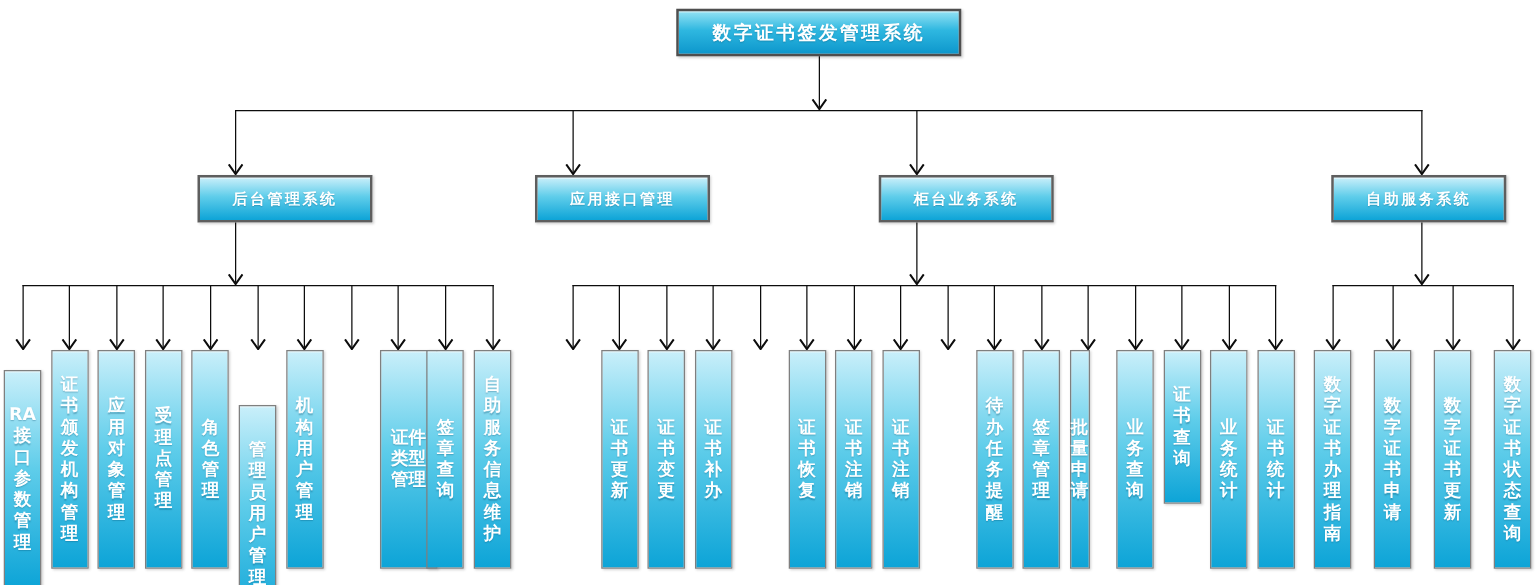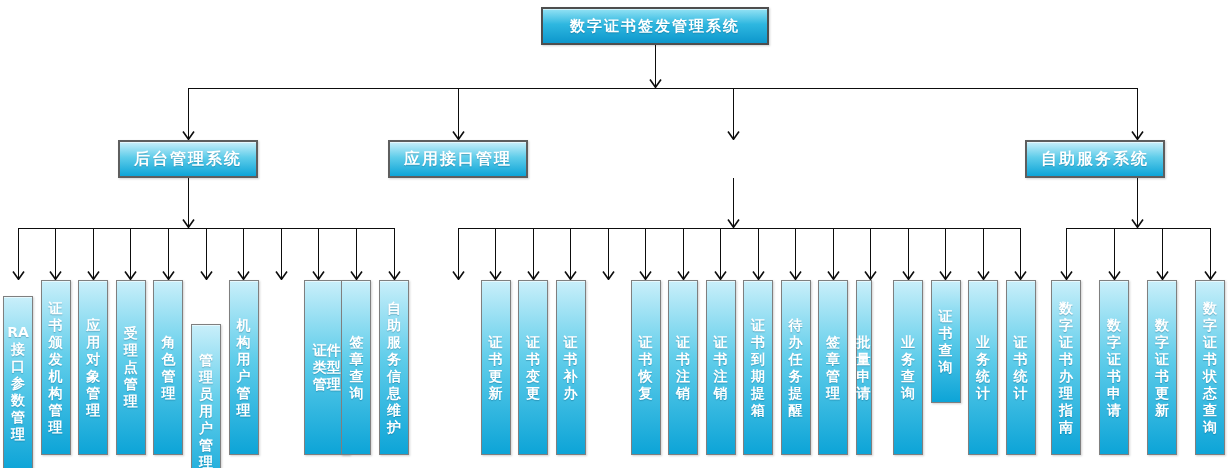--- a/index.html
+++ b/index.html
@@ -12,21 +12,21 @@
     box-sizing:border-box;color:var(--text,#ffffff);font-weight:bold;text-align:center;
     background:linear-gradient(180deg,var(--node-top,#c9effa) 0%,var(--node-mid,#5fcdea) 45%,var(--node-bottom,#0da4d7) 100%);
     text-shadow:0 1px 1px rgba(0,70,100,.3);
     box-shadow:inset 0 1px 0 rgba(255,255,255,.55),1px 1px 2px rgba(0,0,0,.18);
   }
   .root-node{
     background:linear-gradient(180deg,var(--root-top,#93e2f4) 0%,#2eb7e0 45%,var(--root-bottom,#0d97cc) 100%);
     border:2px solid #4e4e4e;font-size:15px;letter-spacing:2px;
   }
   .branch-node{
-    border:2px solid #5e5e5e;font-size:16px;letter-spacing:2px;
+    border:2px solid #5e5e5e;font-size:12px;letter-spacing:2px;margin-left:40px;
   }
   .leaf-node{
     border:1px solid var(--border,#7f7f7f);
     font-size:14px;line-height:17px;padding:0 2px;
     flex-direction:column;word-break:break-all;
   }
   .hline,.vline{position:absolute;background:var(--line,#0d0d0d);}
   .hline{height:1px;}
   .vline{width:1px;}
   .arrow{position:absolute;width:13px;height:9px;line-height:0;}
@@ -107,20 +107,21 @@
     <div class="node leaf-node" style="left: 379px; top: 280px; width: 30px; height: 175px;">自助服务信息维护</div>
     <div class="vline" style="left: 457.5px; top: 88px; height: 50px;"></div>
     <div class="arrow" style="left: 451.5px; top: 131px;"><svg width="13" height="9" viewBox="0 0 13 9">
         <path d="M1 0.5 L6.5 8.3 L12 0.5" fill="none" stroke="#0d0d0d" stroke-width="1.6"></path>
       </svg></div>
     <div class="node branch-node" style="left: 388px; top: 140px; width: 140px; height: 38px;">应用接口管理</div>
     <div class="vline" style="left: 732.5px; top: 88px; height: 50px;"></div>
     <div class="arrow" style="left: 726.5px; top: 131px;"><svg width="13" height="9" viewBox="0 0 13 9">
         <path d="M1 0.5 L6.5 8.3 L12 0.5" fill="none" stroke="#0d0d0d" stroke-width="1.6"></path>
       </svg></div>
+    <div class="node branch-node" style="left: 663px; top: 140px; width: 140px; height: 38px;">柜台业务系统</div>
     <div class="vline" style="left: 732.5px; top: 178px; height: 48px;"></div>
     <div class="arrow" style="left: 726.5px; top: 219px;"><svg width="13" height="9" viewBox="0 0 13 9">
         <path d="M1 0.5 L6.5 8.3 L12 0.5" fill="none" stroke="#0d0d0d" stroke-width="1.6"></path>
       </svg></div>
     <div class="hline" style="left: 457.5px; top: 227.5px; width: 563.5px;"></div>
     <div class="vline" style="left: 457.5px; top: 228px; height: 50px;"></div>
     <div class="arrow" style="left: 451.5px; top: 271px;"><svg width="13" height="9" viewBox="0 0 13 9">
         <path d="M1 0.5 L6.5 8.3 L12 0.5" fill="none" stroke="#0d0d0d" stroke-width="1.6"></path>
       </svg></div>
     <div class="vline" style="left: 495px; top: 228px; height: 50px;"></div>
@@ -154,21 +155,20 @@
     <div class="node leaf-node" style="left: 668px; top: 280px; width: 30px; height: 175px;">证书注销</div>
     <div class="vline" style="left: 720px; top: 228px; height: 50px;"></div>
     <div class="arrow" style="left: 714px; top: 271px;"><svg width="13" height="9" viewBox="0 0 13 9">
         <path d="M1 0.5 L6.5 8.3 L12 0.5" fill="none" stroke="#0d0d0d" stroke-width="1.6"></path>
       </svg></div>
     <div class="node leaf-node" style="left: 705.5px; top: 280px; width: 30px; height: 175px;">证书注销</div>
     <div class="vline" style="left: 757.5px; top: 228px; height: 50px;"></div>
     <div class="arrow" style="left: 751.5px; top: 271px;"><svg width="13" height="9" viewBox="0 0 13 9">
         <path d="M1 0.5 L6.5 8.3 L12 0.5" fill="none" stroke="#0d0d0d" stroke-width="1.6"></path>
       </svg></div>
-    <div class="node leaf-node" style="left: 743px; top: 280px; width: 30px; height: 175px;">证书到期提箱</div>
     <div class="vline" style="left: 795px; top: 228px; height: 50px;"></div>
     <div class="arrow" style="left: 789px; top: 271px;"><svg width="13" height="9" viewBox="0 0 13 9">
         <path d="M1 0.5 L6.5 8.3 L12 0.5" fill="none" stroke="#0d0d0d" stroke-width="1.6"></path>
       </svg></div>
     <div class="node leaf-node" style="left: 780.5px; top: 280px; width: 30px; height: 175px;">待办任务提醒</div>
     <div class="vline" style="left: 832.5px; top: 228px; height: 50px;"></div>
     <div class="arrow" style="left: 826.5px; top: 271px;"><svg width="13" height="9" viewBox="0 0 13 9">
         <path d="M1 0.5 L6.5 8.3 L12 0.5" fill="none" stroke="#0d0d0d" stroke-width="1.6"></path>
       </svg></div>
     <div class="node leaf-node" style="left: 818px; top: 280px; width: 30px; height: 175px;">签章管理</div>

